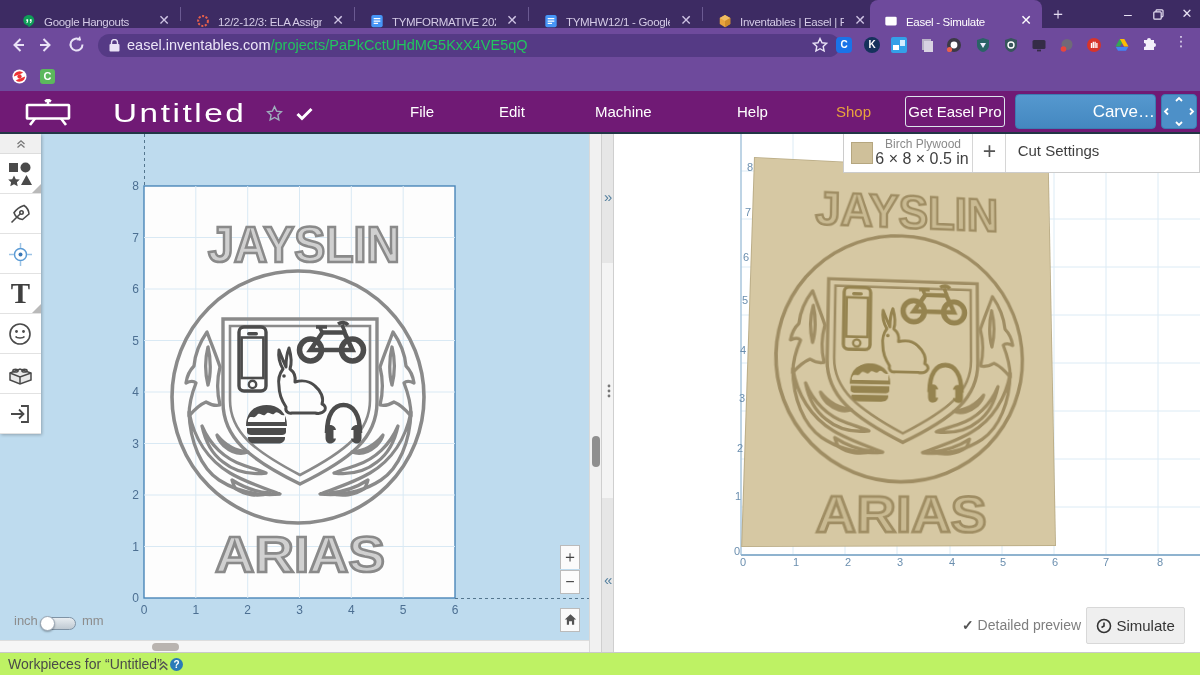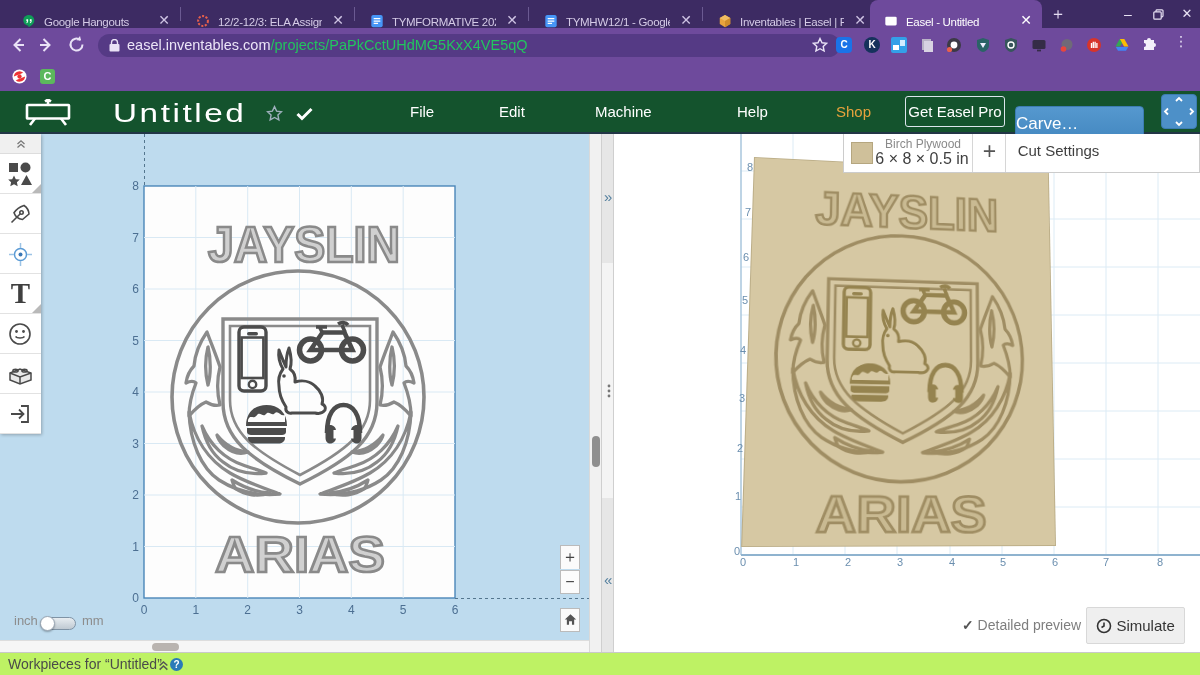--- a/index.html
+++ b/index.html
@@ -17,25 +17,25 @@
   .winbtn { position:absolute; top:0; height:28px; width:30px; color:#e8e2f4; font-size:12px; line-height:28px; text-align:center; }
   
   #toolbar { position:absolute; left:0; top:28px; width:1200px; height:34px; background:#6e4a9c; }
   .navic { position:absolute; top:7px; color:#e9e2f6; font-size:15px; }
   #omni { position:absolute; left:98px; top:5.5px; width:727px; height:23px; background:#553a85; border-radius:12px; color:#ece5f7; font-size:14.5px; line-height:23px; display:flex; }
   #star { position:absolute; left:800px; top:5.5px; width:40px; height:23px; background:#553a85; border-radius:0 12px 12px 0; }
   .ext { position:absolute; top:9px; width:16px; height:16px; border-radius:4px; font-size:10px; font-weight:bold; color:#fff; text-align:center; line-height:16px; }
   
   #bookmarks { position:absolute; left:0; top:62px; width:1200px; height:29px; background:#6e4a9c; }
   
-  #navbar { position:absolute; left:0; top:91px; width:1200px; height:43px; background:#14532d; border-bottom:2px solid #223646; }
+  #navbar { position:absolute; left:0; top:91px; width:1200px; height:43px; background:#701a75; border-bottom:2px solid #223646; }
   #navbar .title { position:absolute; left:113px; top:7px; font-size:26px; color:#fff; letter-spacing:2px; transform:scaleX(1.28); transform-origin:left center; }
   .menuitem { position:absolute; top:12px; font-size:15px; color:#fff; }
   #geteaselpro { position:absolute; left:905px; top:5px; width:100px; height:31px; border:1px solid #dce5ec; border-radius:3px; color:#fff; font-size:15px; text-align:center; line-height:29px; }
-  #carvebtn { position:absolute; left:1015px; top:3px; width:129px; height:35px; background:linear-gradient(#5598cf,#4488c0); border:1px solid #3c7cb2; border-radius:4px; color:#fff; font-size:17px; text-align:left; line-height:33px;margin-top:12px; }
+  #carvebtn { position:absolute; left:1015px; top:3px; width:141px; height:35px; background:linear-gradient(#5598cf,#4488c0); border:1px solid #3c7cb2; border-radius:4px; color:#fff; font-size:17px; text-align:right; line-height:33px; }
   #jogbtn { position:absolute; left:1161px; top:3px; width:36px; height:35px; background:#4d90c8; border:1px solid #3c7cb2; border-radius:4px; }
   
   #content { position:absolute; left:0; top:134px; width:1200px; height:518px; }
   #canvasL { position:absolute; left:0; top:0; width:589px; height:518px; background:#bedbee; overflow:hidden; }
   #lscroll { position:absolute; left:589px; top:0; width:12px; height:518px; background:#f1f1f1; border-left:1px solid #d9d9d9; }
   #lthumb { position:absolute; left:2px; top:302px; width:8px; height:31px; background:#8f8f8f; border-radius:4px; }
   #divider { position:absolute; left:601px; top:0; width:13px; height:518px; background:#f4f4f4; border-left:1px solid #cfcfcf; border-right:1px solid #cfcfcf; }
   #divider .seg { position:absolute; left:0; width:100%; background:#e6e6e6; }
   #panelR { position:absolute; left:614px; top:0; width:586px; height:518px; background:#fff; overflow:hidden; }
   
@@ -167,21 +167,21 @@
           <path d="M8 1 L14 4.5 L8 8 L2 4.5 Z" fill="#f0bc62"></path>
           <path d="M8 8 L14 4.5 L14 11.5 L8 15 Z" fill="#cf8c2a"></path>
         </svg>
       <span class="ttl">Inventables | Easel | Free</span>
         <span class="tx">✕</span>
     </div>
     <div class="tab active" style="left:870px">
       <svg class="fav" viewBox="0 0 16 16">
           <rect x="1.5" y="3" width="13" height="10" rx="1.5" fill="#fff"></rect>
         </svg>
-      <span class="ttl">Easel - Untitled</span>
+      <span class="ttl">Easel - Simulate</span>
         <span class="tx" style="color:#fff">✕</span>
     </div>
     <div id="newtab">＋</div>
     <div class="winbtn" style="left:1113px;font-size:14px">–</div>
     <div class="winbtn" style="left:1143px"><svg width="11" height="11" viewBox="0 0 11 11" style="margin-top:8.5px">
           <rect x="0.8" y="2.8" width="7.4" height="7.4" rx="1" fill="none" stroke="#e8e2f4" stroke-width="1.2"></rect>
           <path d="M3 2.8 V1.6 a1 1 0 0 1 1 -0.8 h5 a1 1 0 0 1 1 1 v5 a1 1 0 0 1 -0.8 1 H8.2" fill="none" stroke="#e8e2f4" stroke-width="1.2"></path>
         </svg></div>
     <div class="winbtn" style="left:1172px;font-size:13px">✕</div>
   </div>

